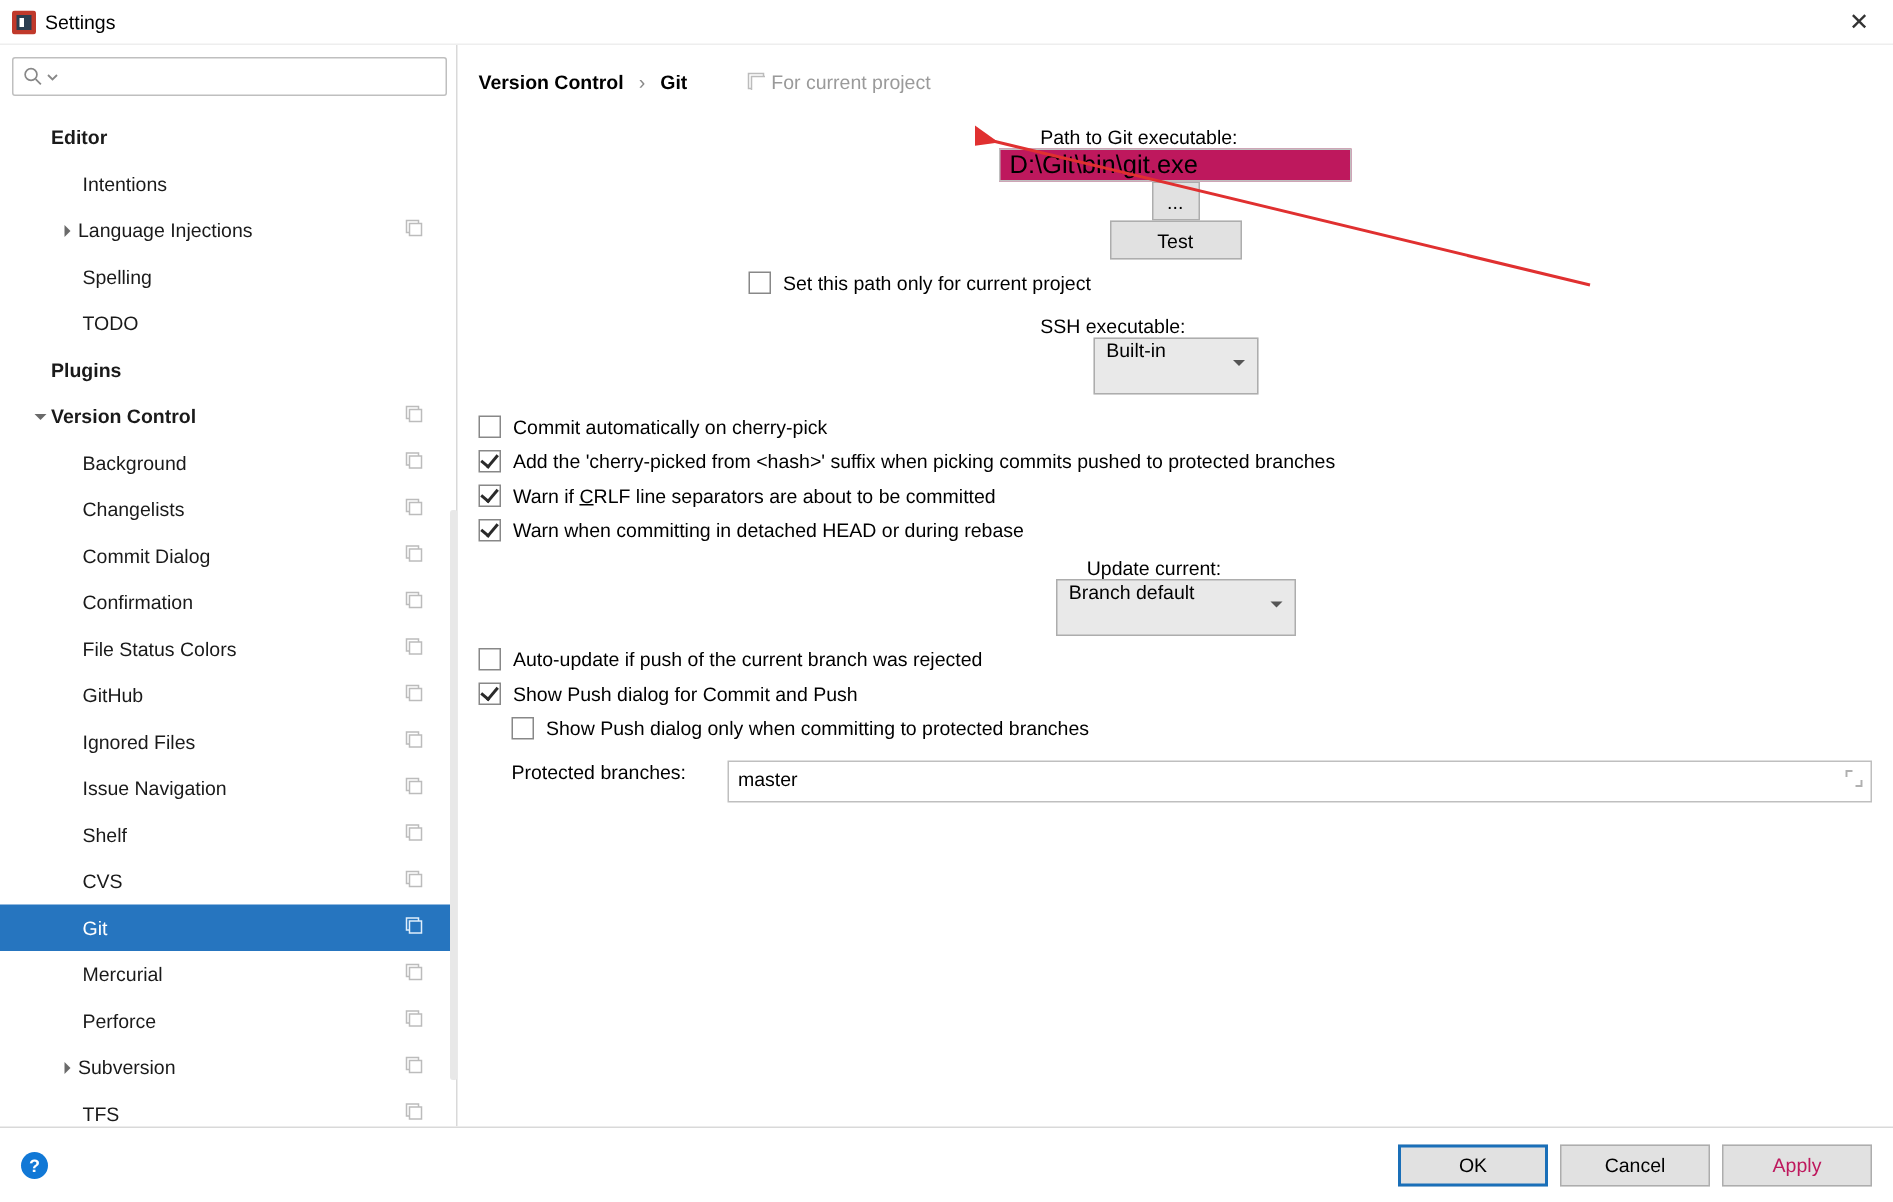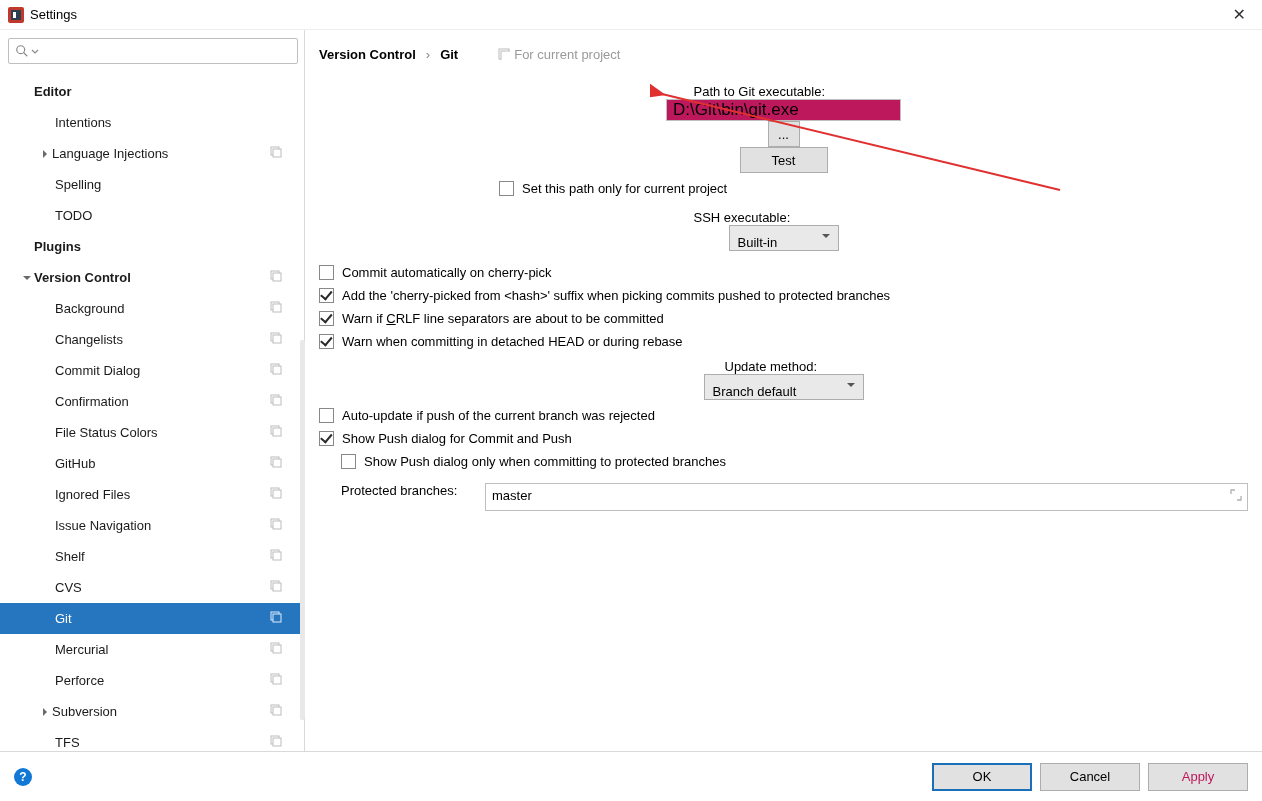--- a/index.html
+++ b/index.html
@@ -34,21 +34,21 @@
 .breadcrumb { display: flex; align-items: center; gap: 10px; height: 32px; }
 .breadcrumb .bc { font-weight: 600; color:#000;}
 .breadcrumb .sep{color:#888;}
 .breadcrumb .hint { color: #9a9a9a; margin-left: 30px; display:flex;align-items:center;gap:4px;}
 .form-row { display: flex; align-items: center; margin-top: 12px; flex-direction: column; }
 .form-row.first{margin-top:14px;}
 .lbl { width: 180px; color:#000;}
 .txt-input { flex:1; height: 16px; border: 1px solid #bfbfbf; padding: 0 6px; font-size: 17px; background:#be185d;}
 .btn { height: 26px; border: 1px solid #adadad; background: #e1e1e1; padding: 0 10px; font-size: 13px; cursor: default; display:inline-flex;align-items:center;justify-content:center;}
 .btn.dots{width:32px;padding:0;}
-.select { height: 26px; border: 1px solid #adadad; background: #e9e9e9; padding: 0 22px 0 8px; display:inline-flex; align-items:flex-end; position:relative; min-width:110px;}
+.select { height: 38px; border: 1px solid #adadad; background: #e9e9e9; padding: 0 22px 0 8px; display:inline-flex; align-items:flex-start; position:relative; min-width:110px;}
 .select::after{content:"";position:absolute;right:8px;top:50%;transform:translateY(-50%);border:4px solid transparent;border-top-color:#555;}
 .check-row { display:flex; align-items:center; margin-top: 8px; margin-left:0;}
 .check-row.under{margin-left:180px;}
 .check-row.indent{margin-left:22px;}
 .chk{width:15px;height:15px;border:1px solid #888;margin-right:8px;display:inline-flex;align-items:center;justify-content:center;flex:none;background:#fff;}
 .chk.checked::after{content:"";width:9px;height:5px;border-left:2px solid #2a2a2a;border-bottom:2px solid #2a2a2a;transform:rotate(-50deg) translate(1px,-1px);}
 .u{text-decoration:underline;}
 .protected-row{display:flex;align-items:flex-start;margin-top:14px;}
 .protected-box{flex:1;height:28px;border:1px solid #bfbfbf;padding:4px 6px;font-family:Consolas,monospace;position:relative;}
 .expand-ico{position:absolute;right:4px;top:4px;color:#b0b0b0;}
@@ -318,21 +318,21 @@
     <div class="check-row">
       <span class="chk checked"></span>
       <span><span>Warn if </span><span class="u">C</span><span>RLF line separators are about to be committed</span></span>
     </div>
     <div class="check-row">
       <span class="chk checked"></span>
       <span>Warn when committing in detached HEAD or during rebase</span>
     </div>
 
     <div class="form-row" style="margin-top:10px;">
-      <span class="lbl" style="width:162px;padding-left:22px;">Update method:</span>
+      <span class="lbl" style="width:162px;padding-left:22px;">Update current:</span>
       <span class="select" style="min-width:160px;">
           <span>Branch default</span>
         </span>
     </div>
 
     <div class="check-row">
       <span class="chk"></span>
       <span>Auto-update if push of the current branch was rejected</span>
     </div>
     <div class="check-row">

